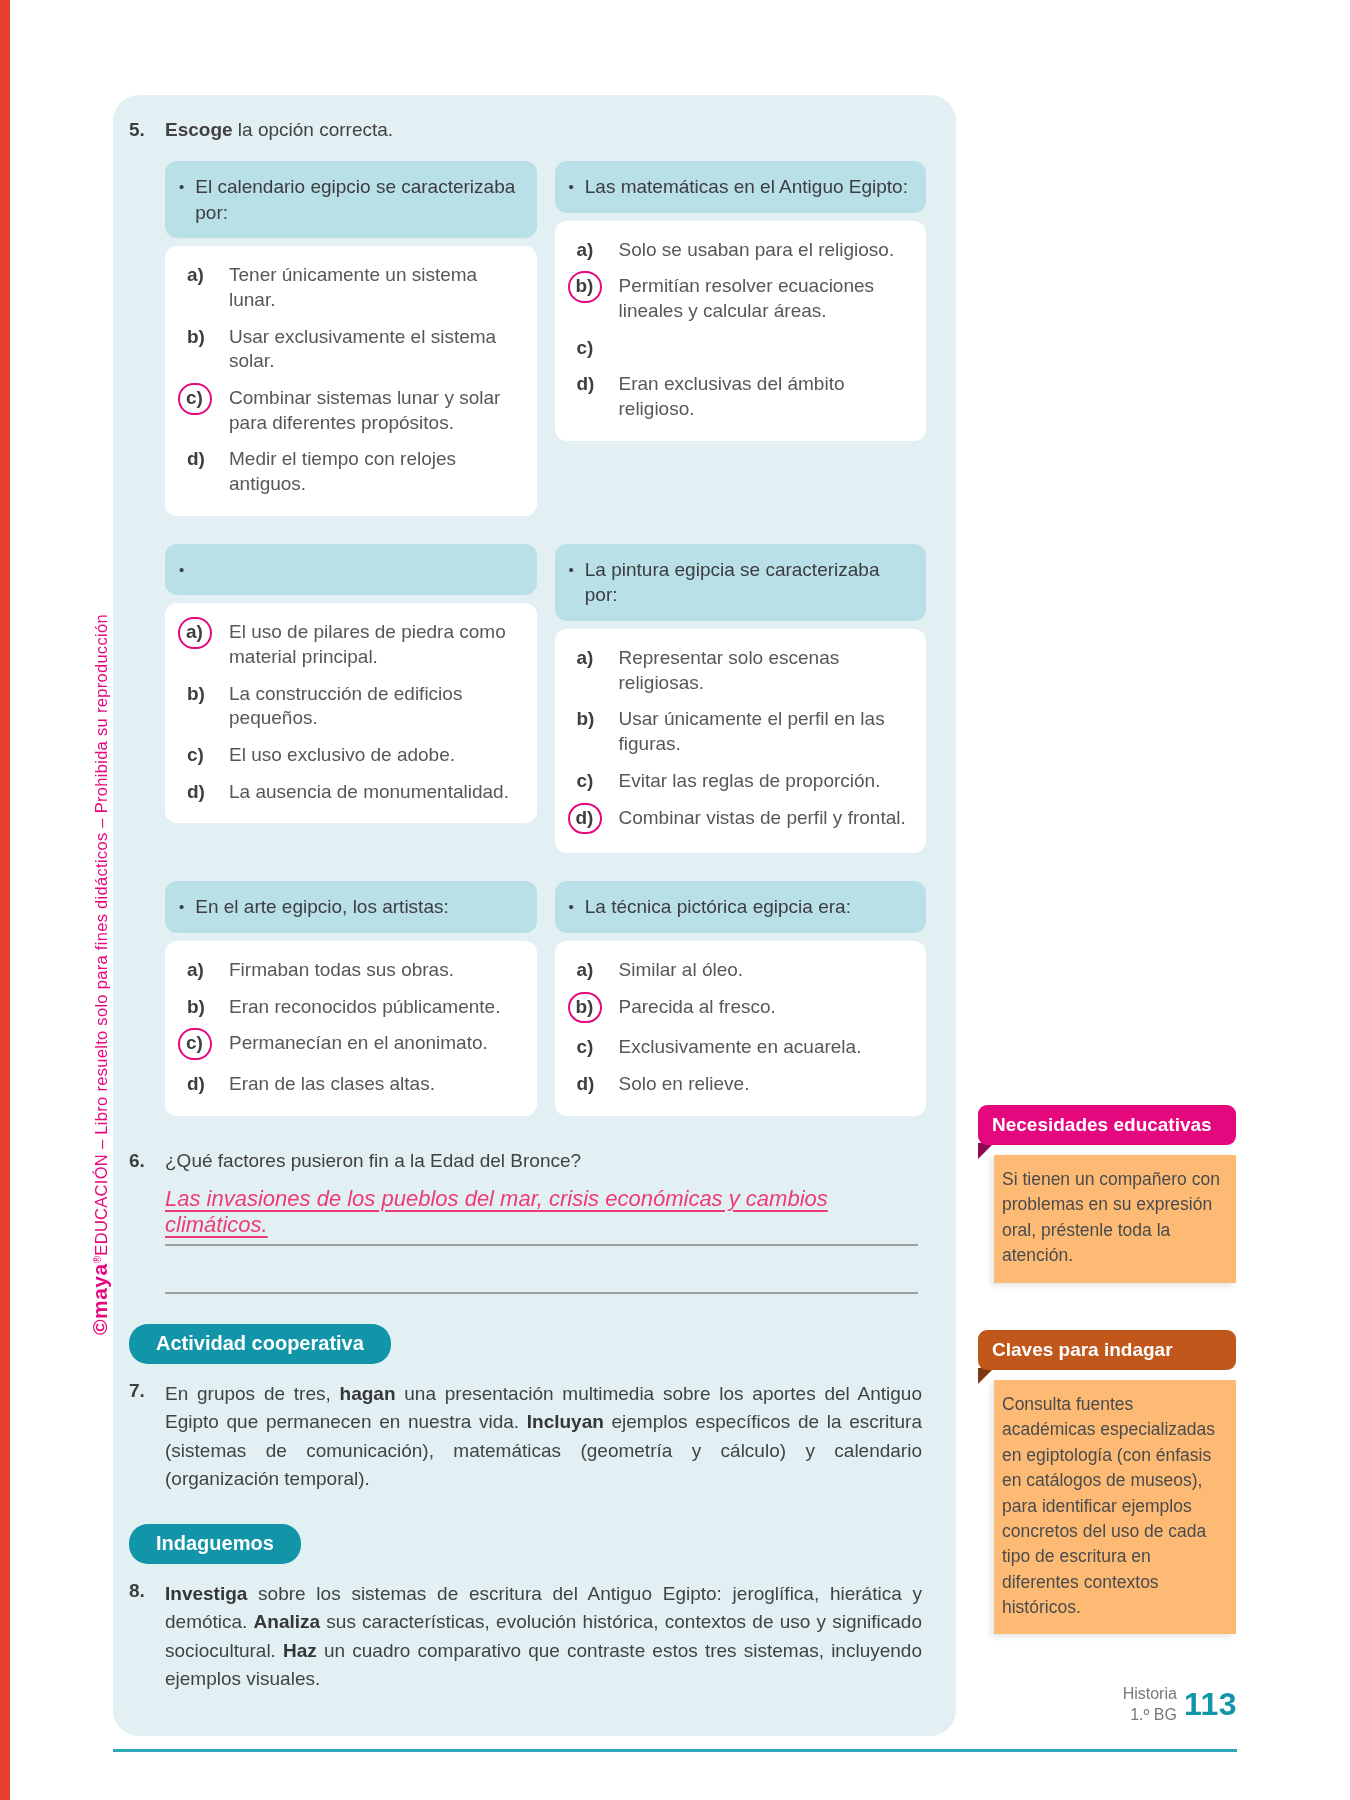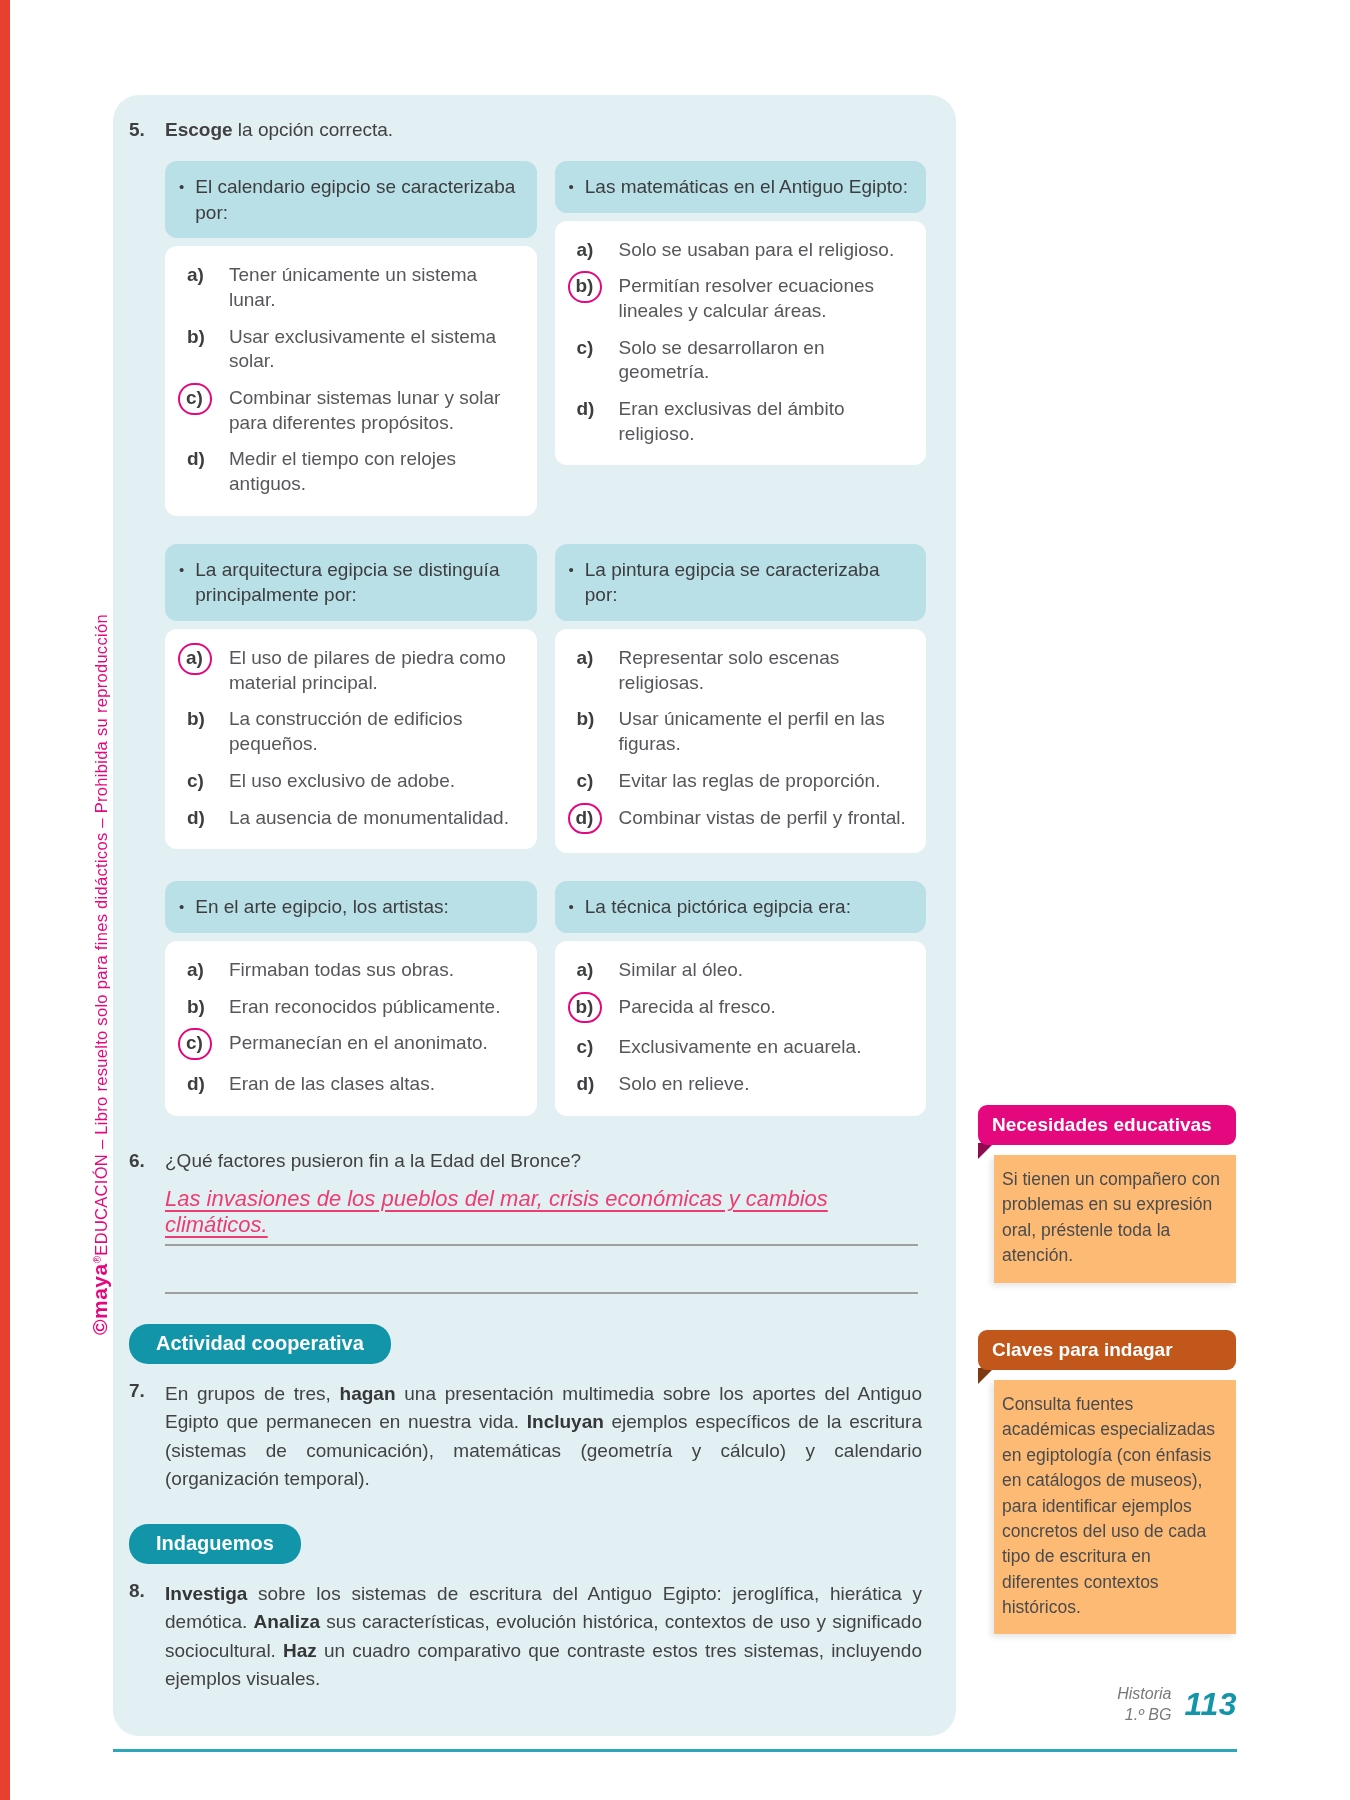--- a/index.html
+++ b/index.html
@@ -99,21 +99,21 @@
     margin:10px 0 0 16px; background:#fdba74; padding:12px 6px 14px 8px;
     box-shadow:-3px 3px 6px rgba(0,0,0,0.10);
     font-size:17.5px; line-height:1.45; color:#4a4b4d;
   }
   .callout.needs{ top:1105px; }
   .callout.keys{ top:1330px; }
 
   
   .footer{
     position:absolute; left:113px; top:1684px; width:1124px;
-    display:flex; justify-content:flex-end; align-items:center; gap:13px;font-style:italic;
+    display:flex; justify-content:flex-end; align-items:center; gap:7px;
   }
   .footer .course{ text-align:right; color:#77787b; font-size:16px; line-height:1.3; }
   .footer .pageno{ color:var(--accent-teal); font-weight:bold; font-size:32px; letter-spacing:0.5px; }
   .baseline{ position:absolute; left:113px; top:1749px; width:1124px; height:3px; background:#2ba7b9; }
 </style>
 </head>
 <body>
 
 <div class="page">
 
@@ -166,32 +166,30 @@
             <div class="opt">
               <span class="letter">a)</span>
               <span class="otext">Solo se usaban para el religioso.</span>
             </div>
             <div class="opt">
               <span class="letter circled">b)</span>
               <span class="otext">Permitían resolver ecuaciones lineales y calcular áreas.</span>
             </div>
             <div class="opt">
               <span class="letter">c)</span>
-              <span class="otext">Solo se desarrollaron en geometría.</span>
             </div>
             <div class="opt">
               <span class="letter">d)</span>
               <span class="otext">Eran exclusivas del ámbito religioso.</span>
             </div>
           </div>
         </div>
         <div class="qcard">
           <div class="qhead">
             <span class="bullet">•</span>
-            <span class="qtext">La arquitectura egipcia se distinguía principalmente por:</span>
           </div>
           <div class="qbody">
             <div class="opt">
               <span class="letter circled">a)</span>
               <span class="otext">El uso de pilares de piedra como material principal.</span>
             </div>
             <div class="opt">
               <span class="letter">b)</span>
               <span class="otext">La construcción de edificios pequeños.</span>
             </div>

